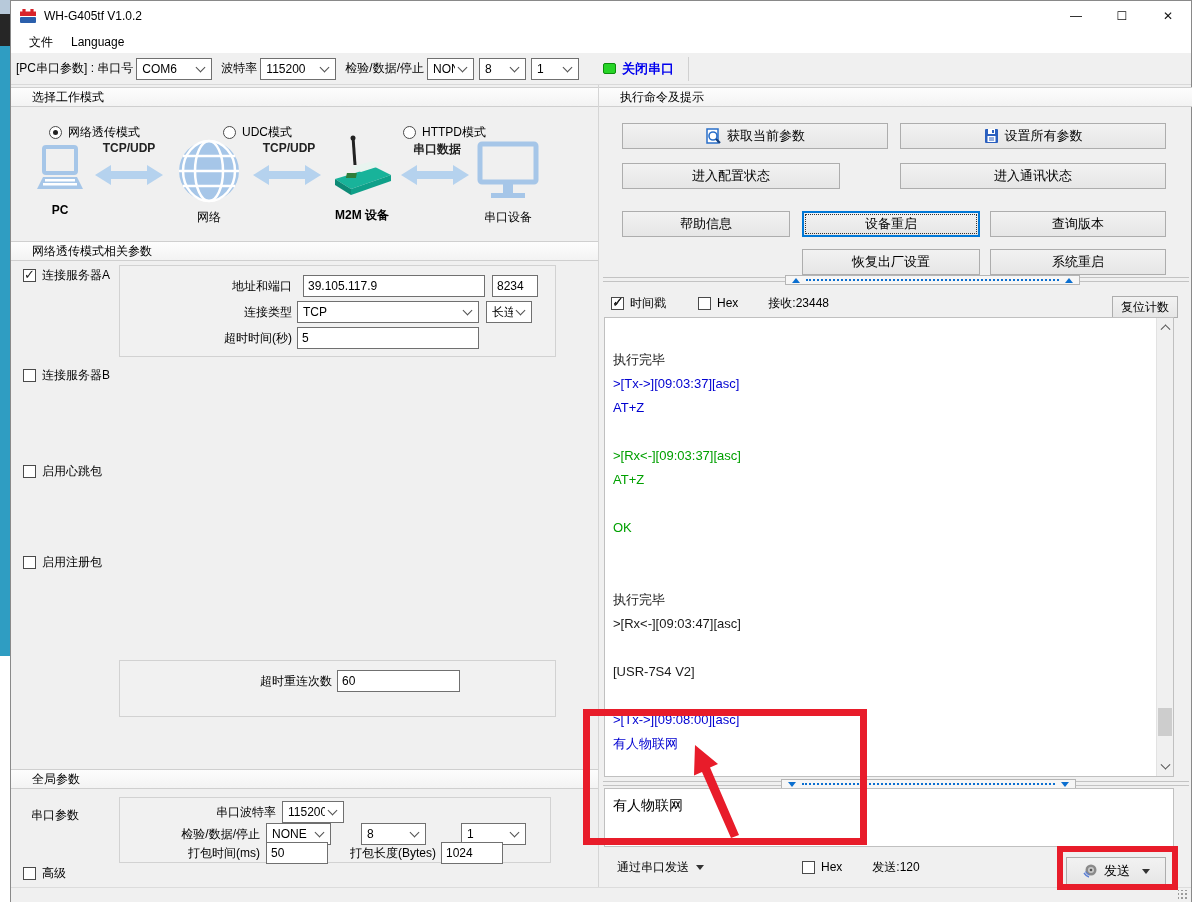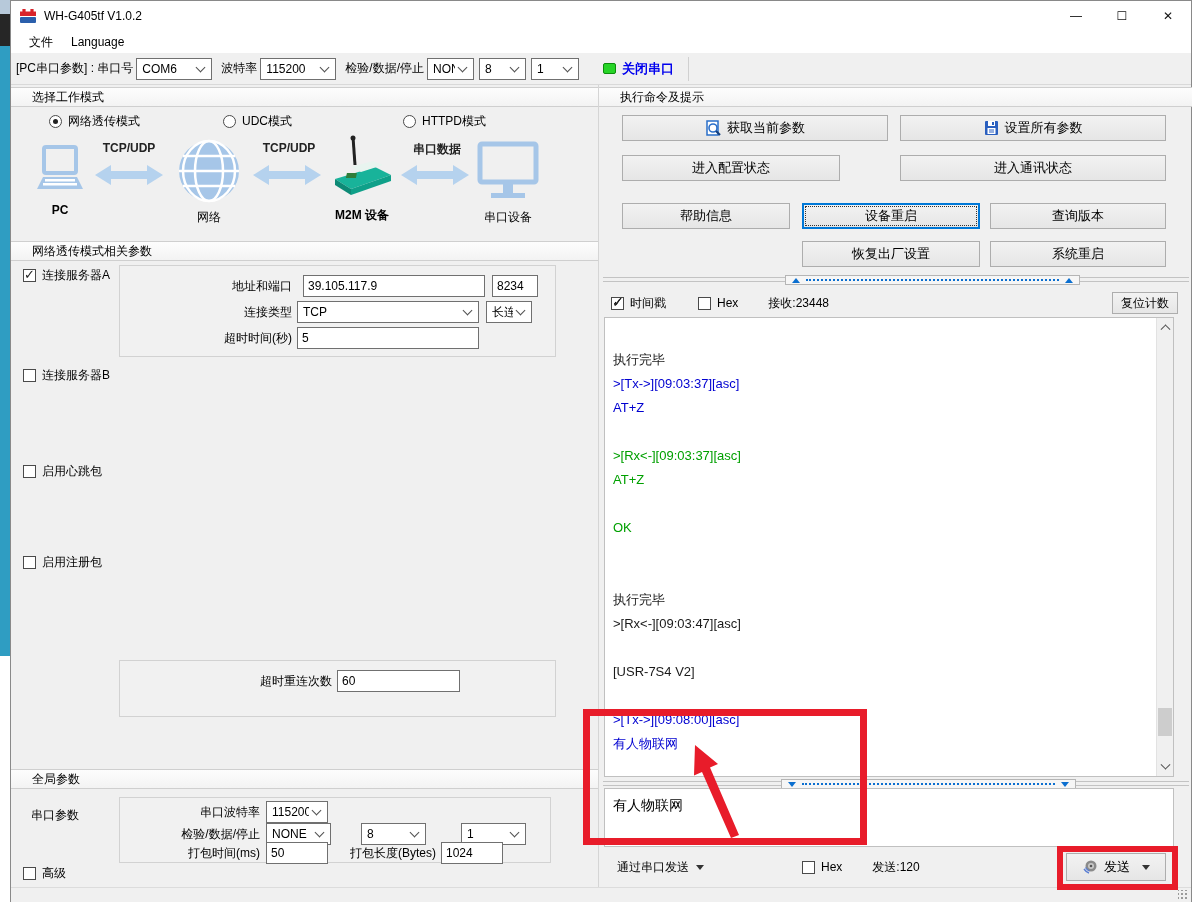--- a/index.html
+++ b/index.html
@@ -41,21 +41,21 @@
 
   
   .sec-hdr { height:20px; background:linear-gradient(#fdfdfd,#f3f3f3); border:1px solid #cfcfcf; border-left:none; border-right:none;
     display:flex; align-items:center; padding-left:21px; }
 
   .main { left:0; top:84px; right:0; height:802px; }
   .left-panel { left:0; top:0; width:587px; height:802px; }
   .right-panel { left:587px; top:0; width:595px; height:802px; border-left:1px solid #d5d5d5; }
 
   
-  .radio-row { left:0; top:28px; width:100%; height:22px; }
+  .radio-row { left:0; top:39px; width:100%; height:22px; }
   .radio { display:inline-flex; align-items:center; gap:6px; position:absolute; }
   .rdot { width:13px; height:13px; border:1px solid #4a4a4a; border-radius:50%; background:#fff; position:relative; flex:none; }
   .radio.checked .rdot::after { content:""; position:absolute; left:3px; top:3px; width:5px; height:5px; border-radius:50%; background:#222; }
   .cb { display:inline-flex; align-items:center; gap:6px; position:absolute; }
   .cbox { width:13px; height:13px; border:1px solid #4a4a4a; background:#fff; position:relative; flex:none; }
   .cb.checked .cbox::after { content:"✓"; position:absolute; left:0px; top:-3px; font-size:13px; font-weight:bold; color:#222; }
 
   
   .diagram { left:0; top:48px; width:587px; height:106px; }
   .dg-label { position:absolute; text-align:center; font-size:12px; }
@@ -63,21 +63,21 @@
   .dbl-arrow { position:absolute; height:24px; }
   .dbl-arrow svg { display:block; }
 
   .groupbox { position:absolute; border:1px solid #d2d2d2; background:#f1f1f1; }
   .frow { position:absolute; height:22px; display:flex; align-items:center; }
   .flabel { text-align:right; }
   .tinput { height:22px; background:#fff; border:1px solid #707070; padding:2px 4px; display:flex; align-items:center; overflow:hidden; white-space:nowrap; }
 
   
   .btn { background:linear-gradient(#f2f2f2,#e6e6e6); border:1px solid #adadad; display:flex; align-items:center; justify-content:center;
-    gap:6px; font-size:13px; position:absolute; height:26px; }
+    gap:6px; font-size:13px; position:absolute; height:26px;margin-top:8px; }
   .btn.focused { border:2px solid #0078d7; outline:1px dotted #333; outline-offset:-4px; }
   .smallbtn { height:22px; font-size:12px; }
 
   .splitbar { position:absolute; left:4px; right:4px; height:5px; border-top:1px solid #c3c3c3; border-bottom:1px solid #c3c3c3; background:#f0f0f0; }
   .split-handle { position:absolute; top:-3px; width:295px; height:10px; background:#f6f6f6; border:1px solid #b5b5b5;
     display:flex; align-items:center; justify-content:space-between; padding:0 6px; }
   .split-dots { flex:1; border-top:2px dotted #0b6fd0; margin:0 6px; height:0; }
   .tri-up { width:0; height:0; border-left:4px solid transparent; border-right:4px solid transparent; border-bottom:5px solid #0b6fd0; }
   .tri-down { width:0; height:0; border-left:4px solid transparent; border-right:4px solid transparent; border-top:5px solid #0b6fd0; }
 
@@ -296,21 +296,21 @@
         </div>
       </div>
 
       <div class="abs sec-hdr" style="left:0; top:684px; width:587px">
         <span>全局参数</span>
       </div>
 
       <div class="abs" style="left:20px; top:722px">串口参数</div>
 
       <div class="groupbox" style="left:108px; top:712px; width:432px; height:66px">
-        <div class="frow" style="left:0; top:3px; width:426px">
+        <div class="frow" style="left:16px; top:3px; width:426px">
           <span class="flabel" style="width:140px">串口波特率</span>
           <span class="combo" style="width:62px; margin-left:6px">
             <span class="txt">115200</span>
               <span class="chev"></span>
           </span>
         </div>
         <div class="frow" style="left:0; top:25px; width:426px">
           <span class="flabel" style="width:140px">检验/数据/停止</span>
           <span class="combo" style="width:65px; margin-left:6px">
             <span class="txt">NONE</span>

